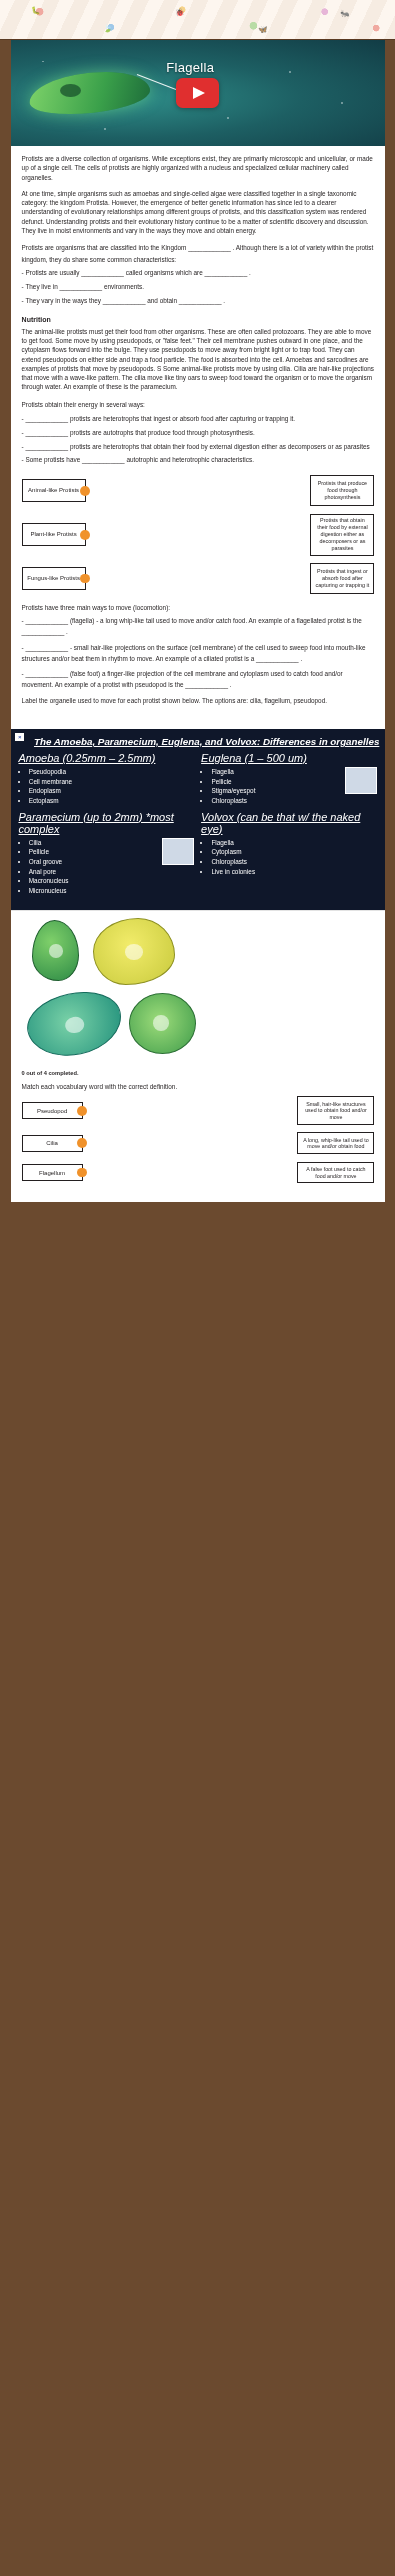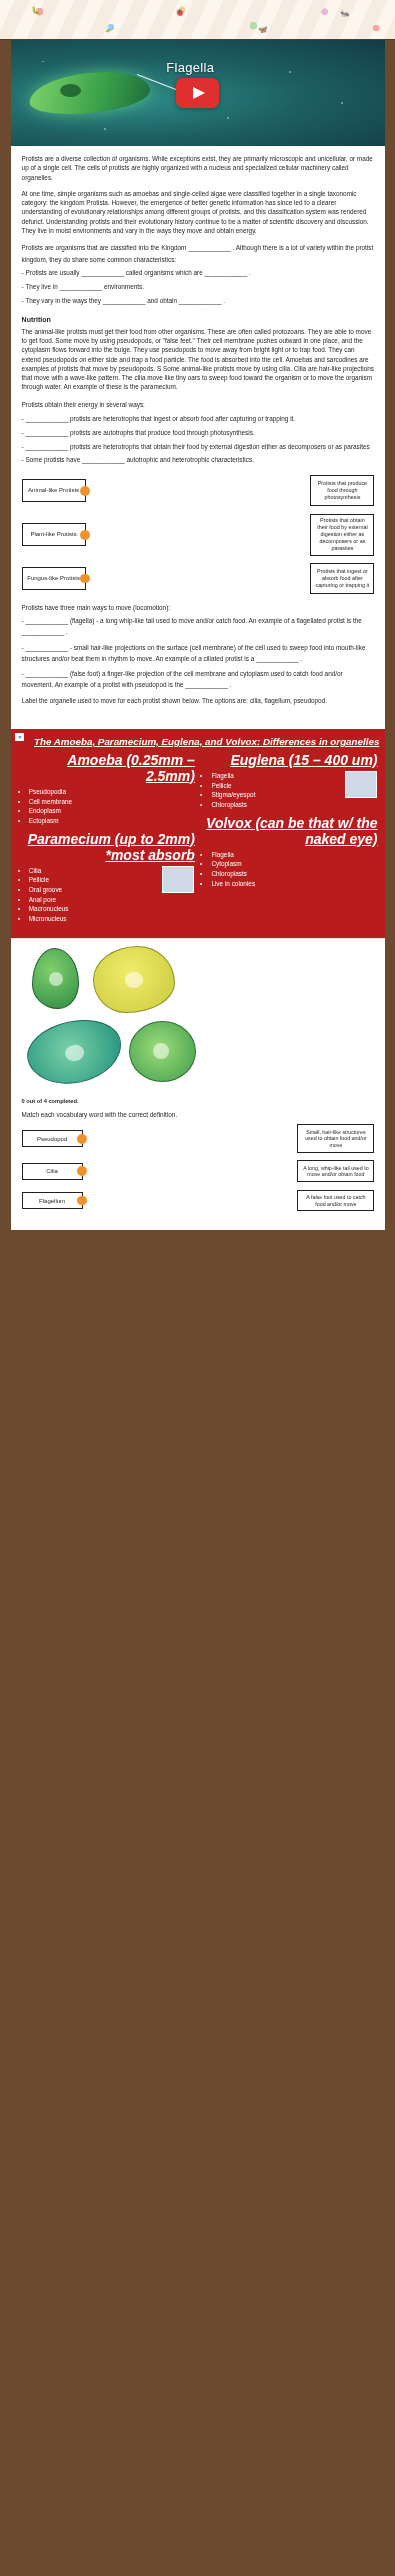--- a/index.html
+++ b/index.html
@@ -153,21 +153,21 @@
     text-align:center;
     font-size:5.4px;
     line-height:1.3;
     padding:2.6px 3.1px;
     background:#fff;
   }
 
   
   .slide {
     margin:8.2px 0 0 0;
-    background:#b91c1c;
+    background:#0f172a;
     color:#ffffff;
     padding:6.2px 7.2px 9.3px 7.2px;
     position:relative;
     overflow:hidden;
   }
   .slide .closex {
     position:absolute; left:4.1px; top:4.1px;
     width:8.8px; height:8.8px;
     background:#ffffff; color:#0f2f9b;
     font-size:6.2px; line-height:8.8px; text-align:center;
@@ -178,25 +178,24 @@
     font-size:9.8px;
     font-style:italic;
     text-decoration:underline;
     font-weight:bold;
     white-space:nowrap;
   }
   .slide .cols { display:flex; gap:6.2px; }
   .slide .col { width:50%; }
   .slide h4 {
     margin:0 0 3.1px 0;
-    font-size:14px;
+    font-size:11px;
     font-style:italic;
     text-decoration:underline;
-    font-weight:bold;
-    text-align:right;
+    font-weight:normal;
   }
   .slide ul { margin:0 0 5.2px 0; padding-left:10.3px; }
   .slide li { font-size:6.4px; line-height:1.5; }
   .slide .thumb {
     width:32px; height:27px;
     background:#cfd9e6;
     border:0.5px solid #ffffff;
     float:right;
     margin:0 1px 1px 3.1px;
   }
@@ -356,33 +355,33 @@
       <h2>The Amoeba, Paramecium, Euglena, and Volvox: Differences in organelles</h2>
       <div class="cols">
         <div class="col">
           <h4>Amoeba (0.25mm – 2.5mm)</h4>
           <ul>
             <li>Pseudopodia</li>
             <li>Cell membrane</li>
             <li>Endoplasm</li>
             <li>Ectoplasm</li>
           </ul>
-          <h4>Paramecium (up to 2mm) *most absorb</h4>
+          <h4>Paramecium (up to 2mm) *most complex</h4>
           <div class="thumb"></div>
           <ul>
             <li>Cilia</li>
             <li>Pellicle</li>
             <li>Oral groove</li>
             <li>Anal pore</li>
             <li>Macronucleus</li>
             <li>Micronucleus</li>
           </ul>
         </div>
         <div class="col">
-          <h4>Euglena (15 – 400 um)</h4>
+          <h4>Euglena (1 – 500 um)</h4>
           <div class="thumb"></div>
           <ul>
             <li>Flagella</li>
             <li>Pellicle</li>
             <li>Stigma/eyespot</li>
             <li>Chloroplasts</li>
           </ul>
           <h4>Volvox (can be that w/ the naked eye)</h4>
           <ul>
             <li>Flagella</li>

